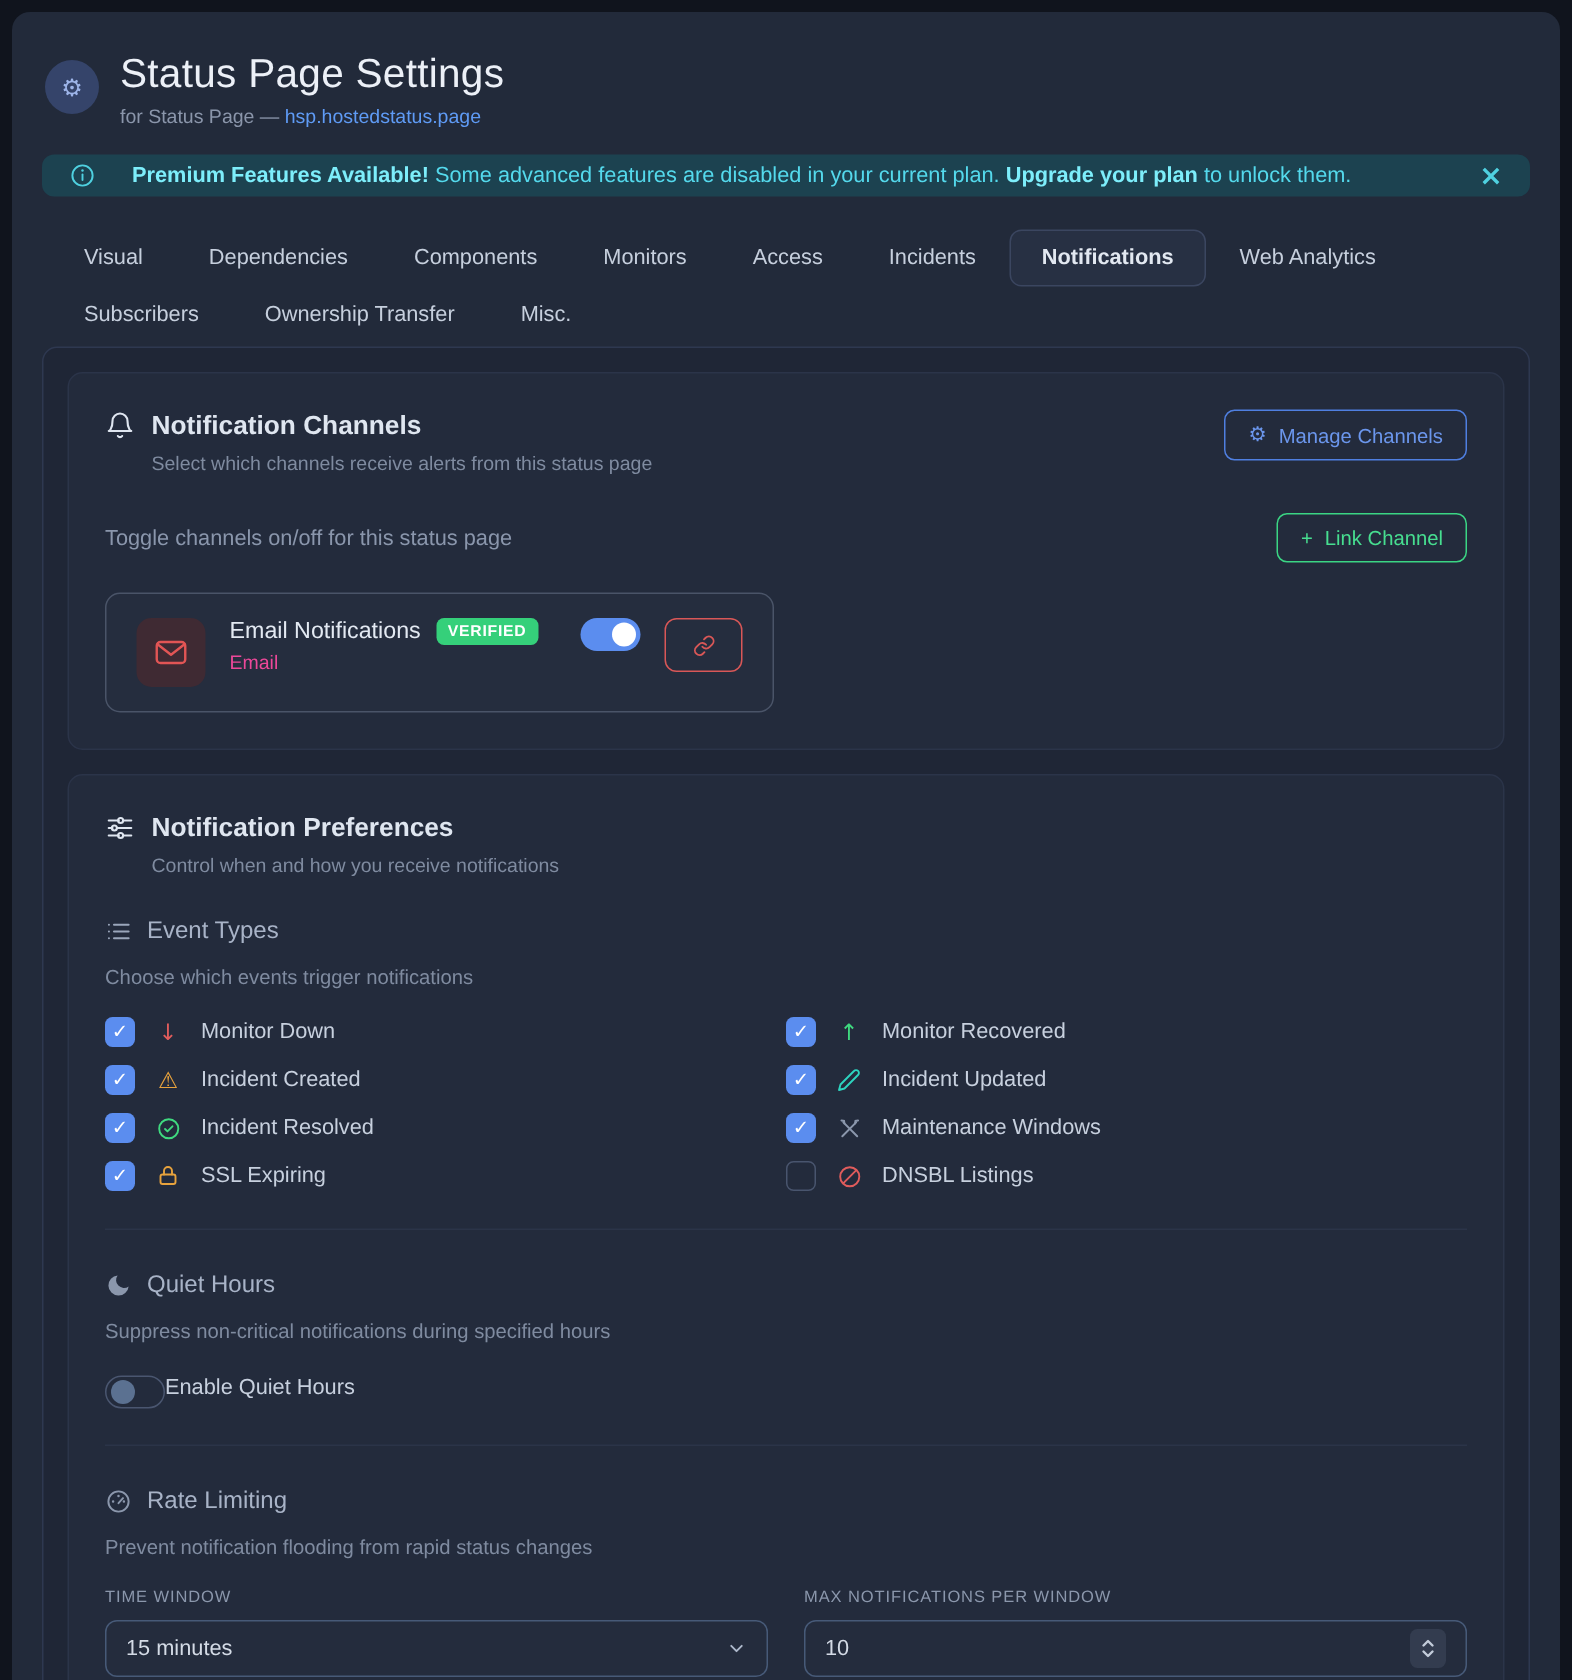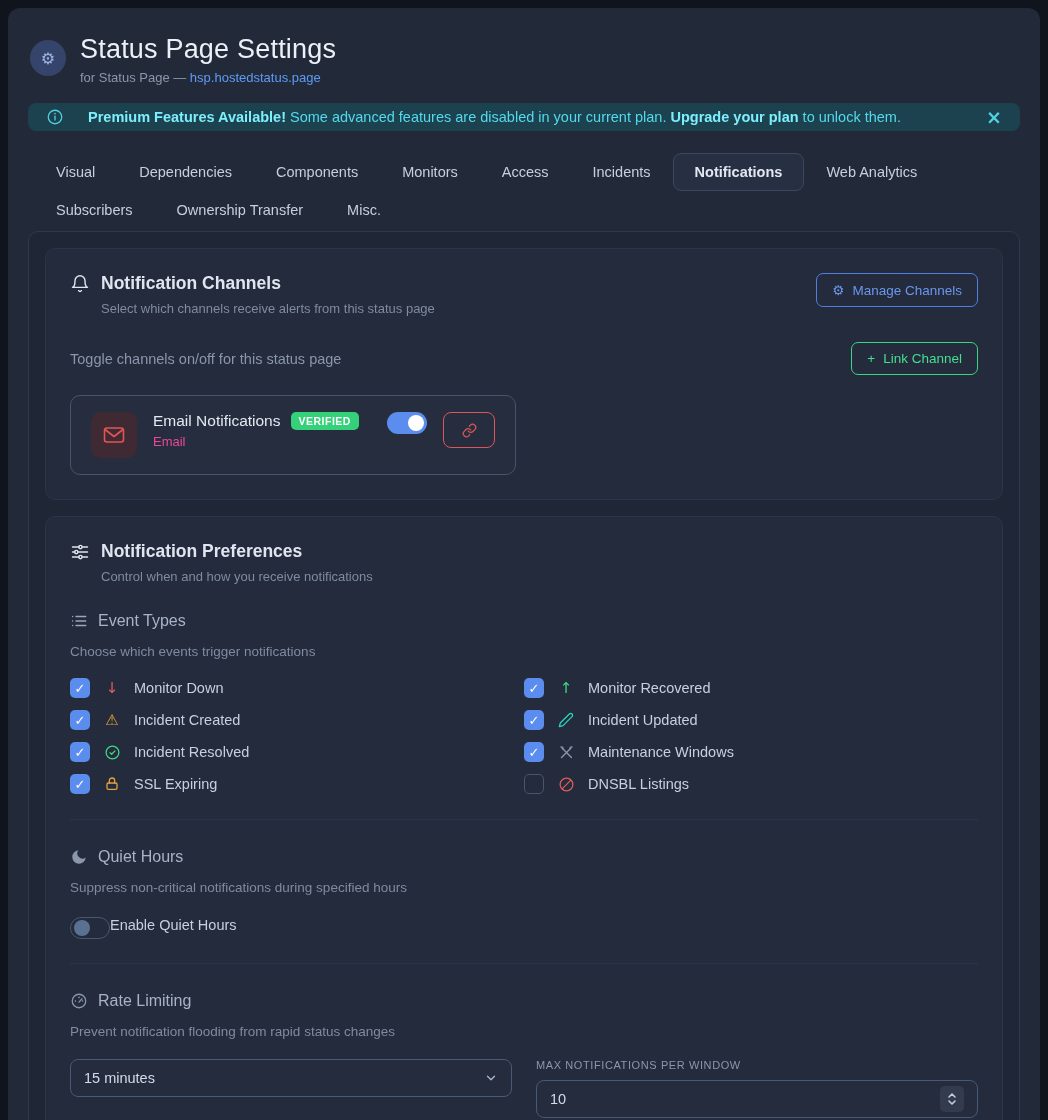--- a/index.html
+++ b/index.html
@@ -326,20 +326,21 @@
             <circle cx="12" cy="12" r="9"></circle>
             <path d="M12 13.5L16 9"></path>
             <path d="M7.2 12h.01M12 7.2h.01M16.8 12h.01" stroke-width="2.2"></path>
           </svg>
         <span>Rate Limiting</span>
       </div>
       <div class="section-desc">Prevent notification flooding from rapid status changes</div>
 
       <div class="form-row">
         <div class="form-col">
+          <div class="form-label">TIME WINDOW</div>
           <div class="control">
             <span class="control-text">15 minutes</span>
             <svg width="14" height="14" viewBox="0 0 24 24" fill="none" stroke="#aeb9cc" stroke-width="2.2" stroke-linecap="round" stroke-linejoin="round">
                 <path d="M6 9l6 6 6-6"></path>
               </svg>
           </div>
         </div>
         <div class="form-col">
           <div class="form-label">MAX NOTIFICATIONS PER WINDOW</div>
           <div class="control">

